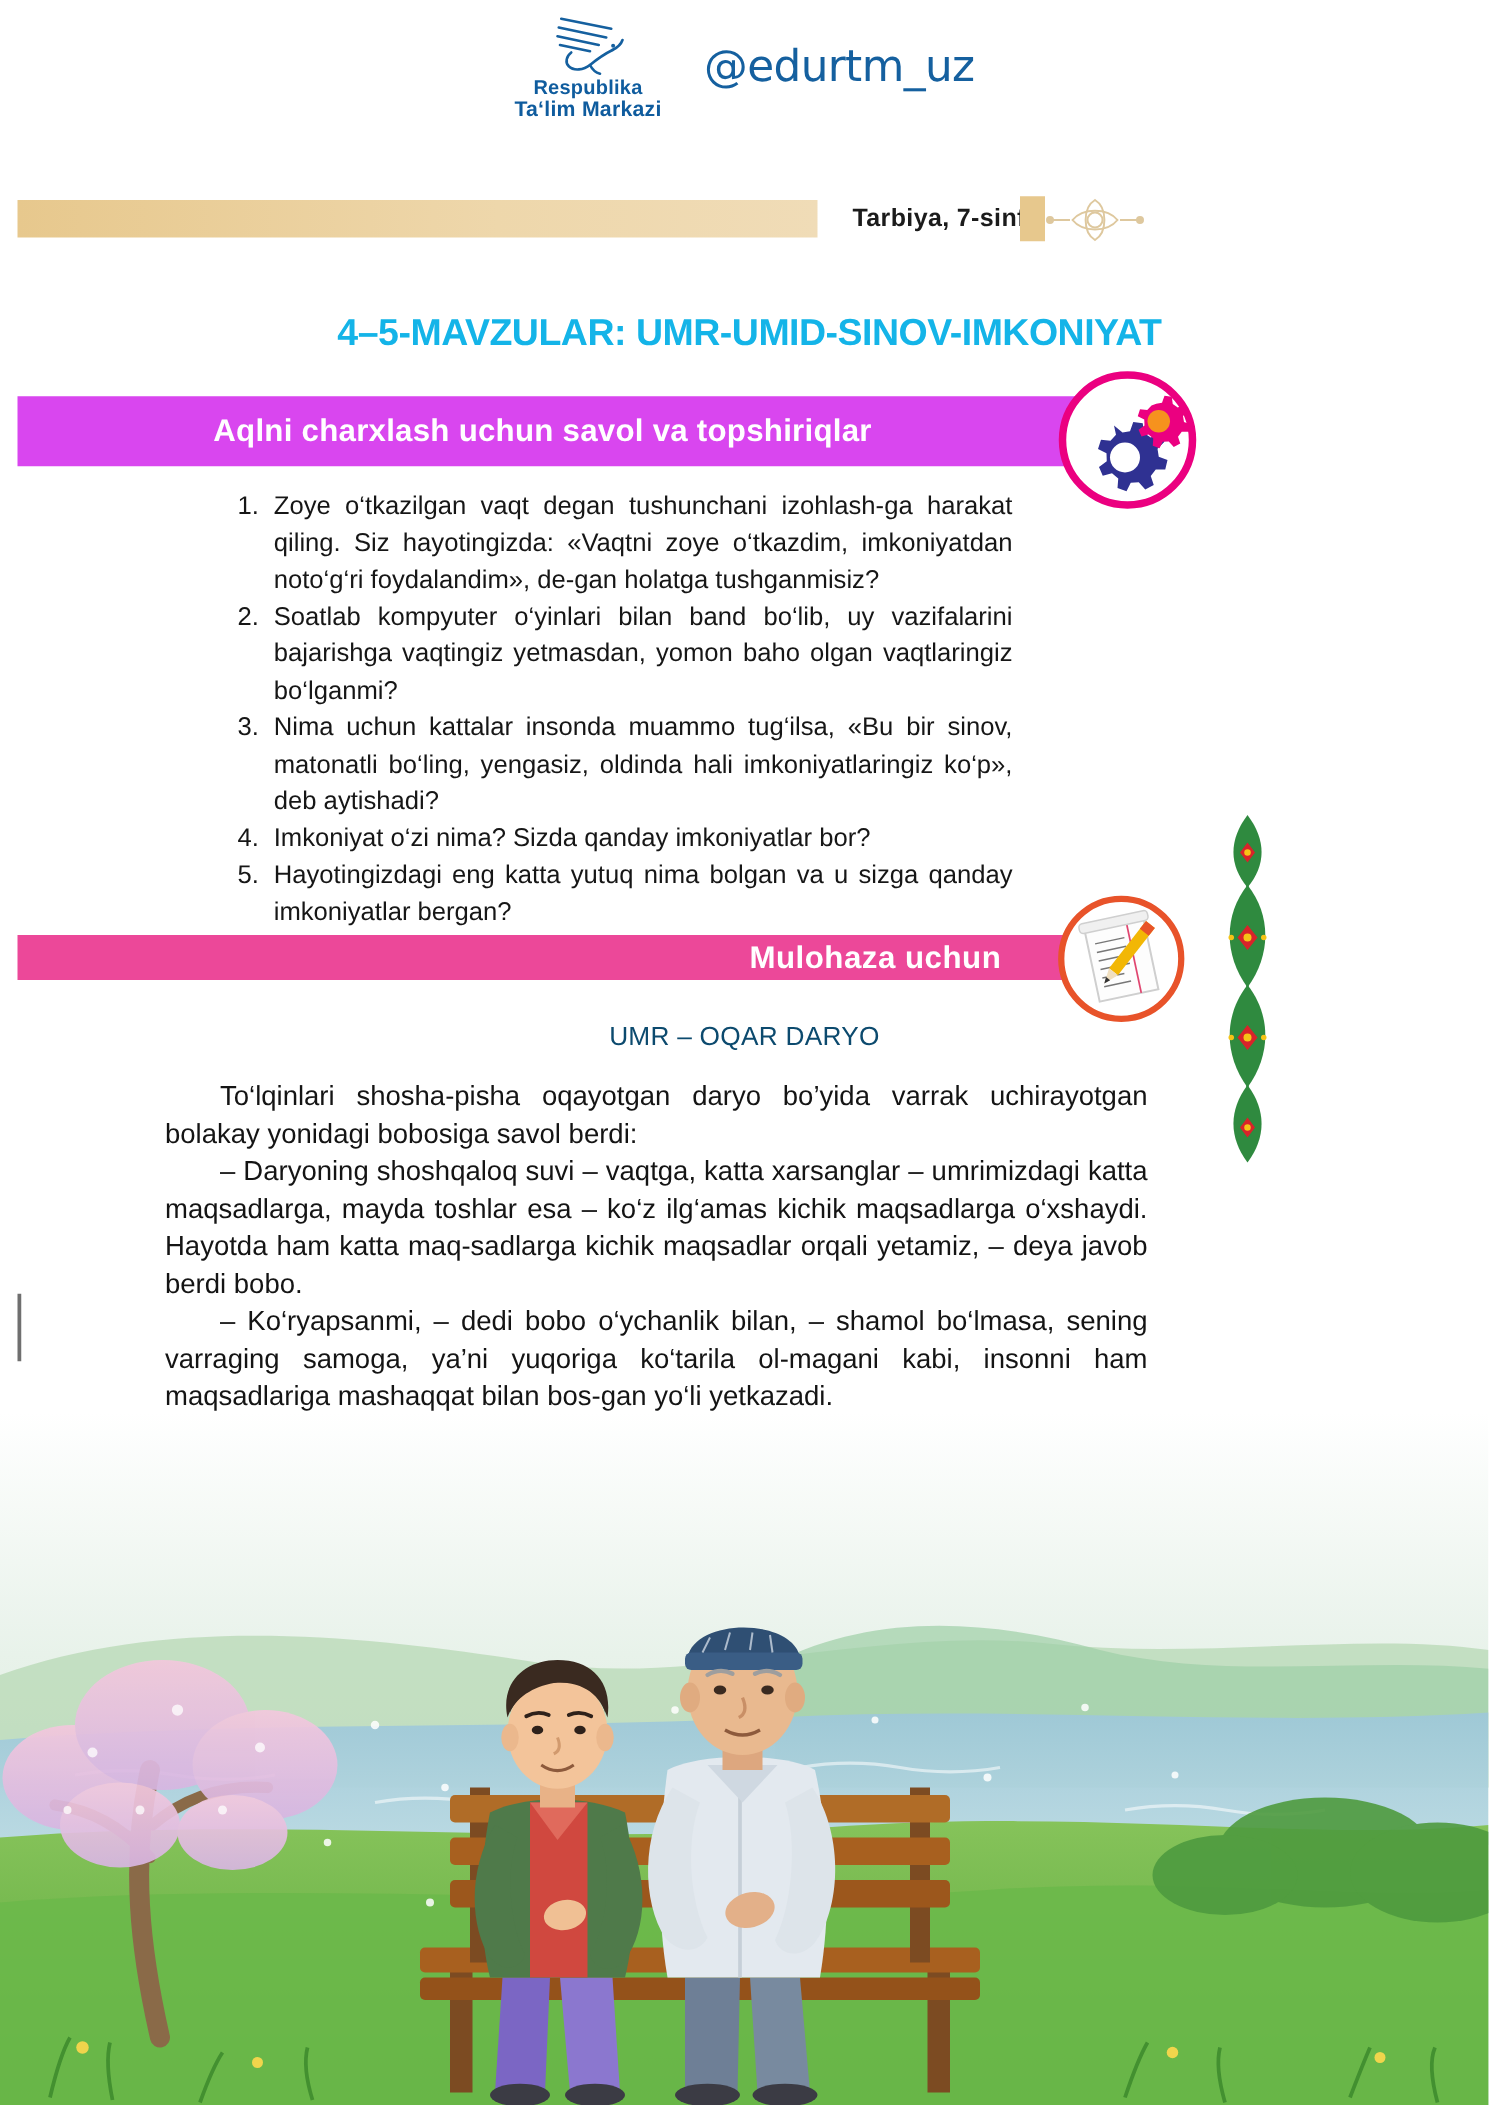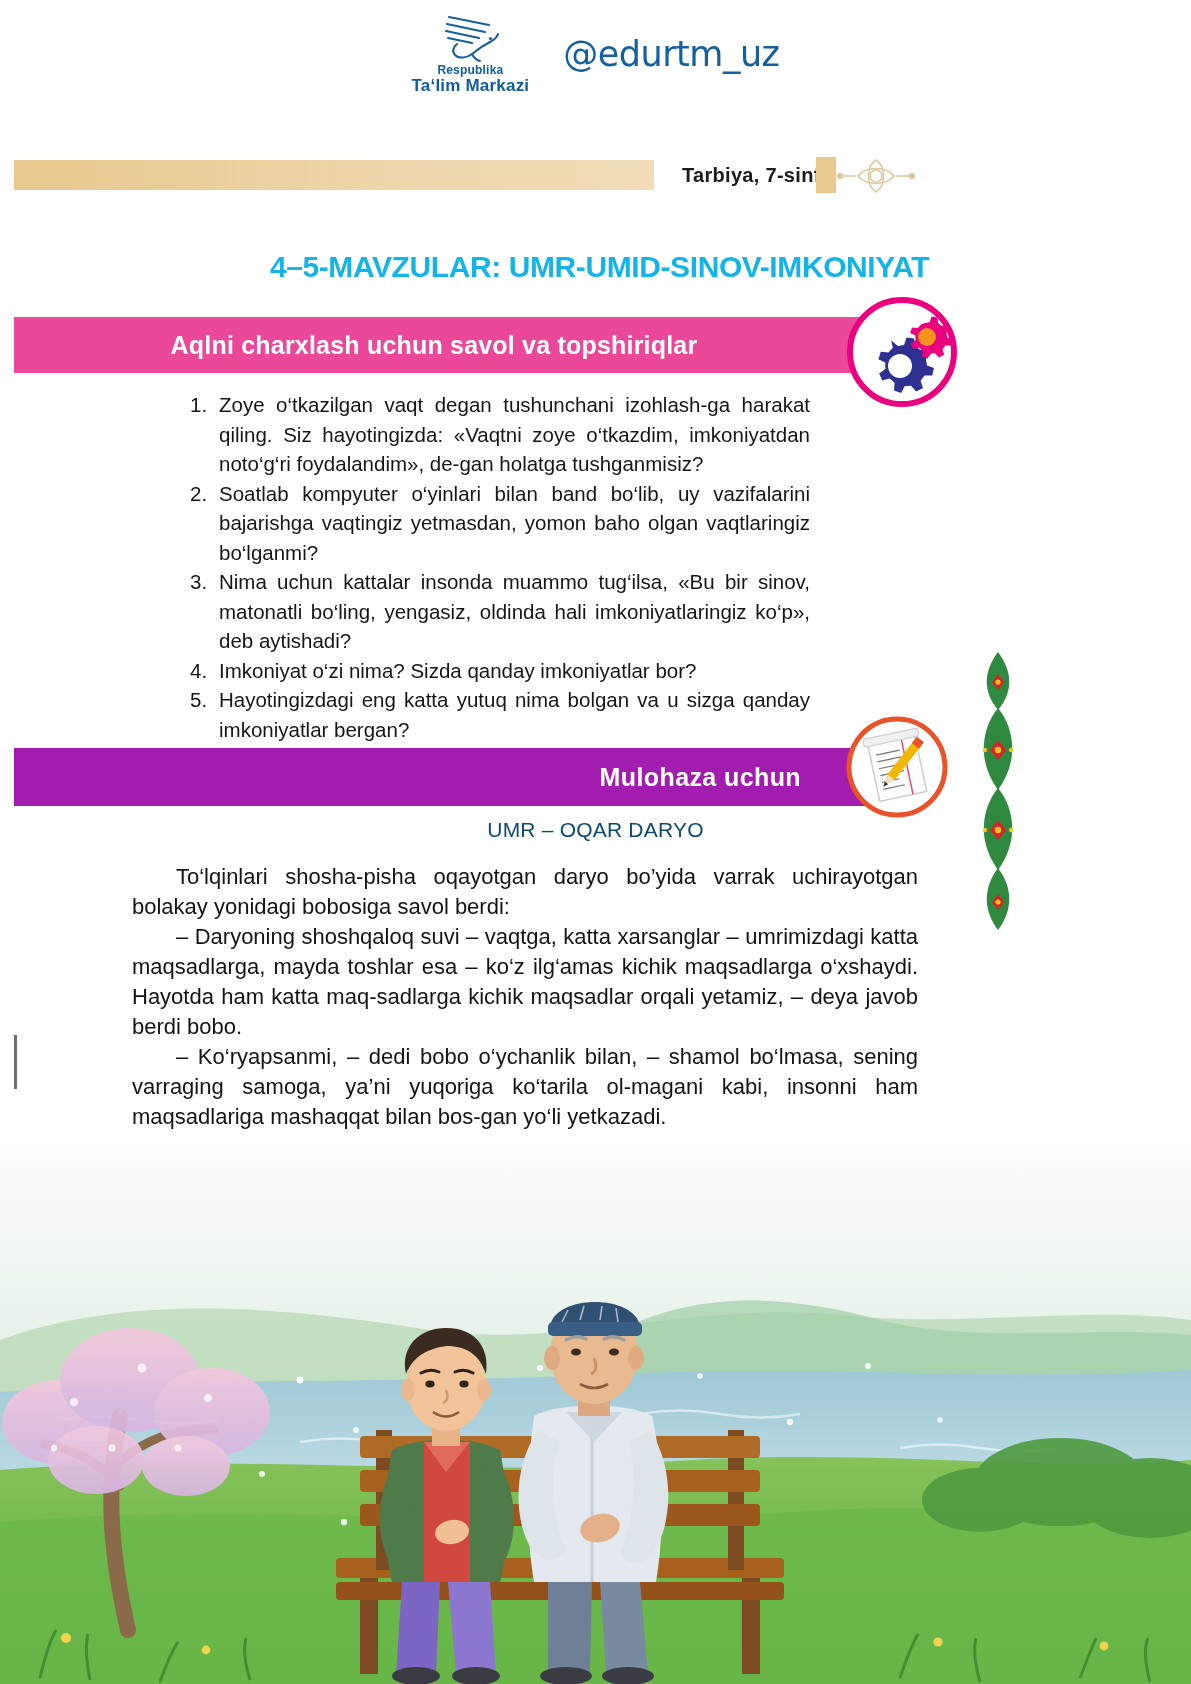--- a/index.html
+++ b/index.html
@@ -23,21 +23,21 @@
     position: absolute;
     top: 6px; left: 0; width: 1191px; height: 96px;
     display: flex; align-items: center; justify-content: center;
     gap: 34px;
   }
   .logo-group { display: flex; flex-direction: column; align-items: center; }
   .logo-mark { width: 74px; height: 50px; }
   .logo-text1, .logo-text2 {
     color: #0f5c9e; font-weight: bold; letter-spacing: .2px; line-height: 1.08;
   }
-  .logo-text1 { font-size: 12px; margin-top: 1px; }
+  .logo-text1 { font-size: 16px; margin-top: 1px; }
   .logo-text2 { font-size: 17px; }
   .handle {
     color: #15609f; font-size: 35px; letter-spacing: -0.5px;
     font-family: "DejaVu Sans", sans-serif;
   }
 
   
   .runhead {
     position: absolute; top: 155px; left: 0; width: 1191px; height: 40px;
   }
@@ -68,21 +68,21 @@
     font-size: 30px; font-weight: bold;
     color: #14b4e8;
     letter-spacing: -0.4px;
     font-family: "Liberation Sans", sans-serif;
   }
 
   
   .banner-pink {
     position: absolute; top: 317px; left: 14px;
     width: 880px; height: 56px;
-    background: #ec4899;
+    background: #d946ef;
     display: flex; align-items: center; justify-content: center;
   }
   .banner-pink span {
     color: #ffffff; font-size: 25px; font-weight: bold; letter-spacing: .2px;
     padding-right: 40px;
   }
   .gear-badge {
     position: absolute; top: 296px; left: 846px;
     width: 112px; height: 112px;
   }
@@ -92,22 +92,22 @@
     position: absolute; top: 390px; left: 190px; width: 620px;
     font-size: 20.5px; color: #161616; line-height: 29.5px;
   }
   .qitem { display: flex; text-align: justify; margin-bottom: 0px; }
   .qnum { width: 29px; flex: none; }
   .qtext { flex: 1; text-align: justify; text-justify: inter-word; }
 
   
   .banner-orange {
     position: absolute; top: 748px; left: 14px;
-    width: 880px; height: 58px;
-    background: #a21caf;
+    width: 880px; height: 36px;
+    background: #ec4899;
     display: flex; align-items: center; justify-content: flex-end;
   }
   .banner-orange span {
     color: #ffffff; font-size: 25px; font-weight: bold; letter-spacing: .4px;
     padding-right: 93px;
   }
   .note-badge {
     position: absolute; top: 715px; left: 845px;
     width: 104px; height: 104px;
   }

